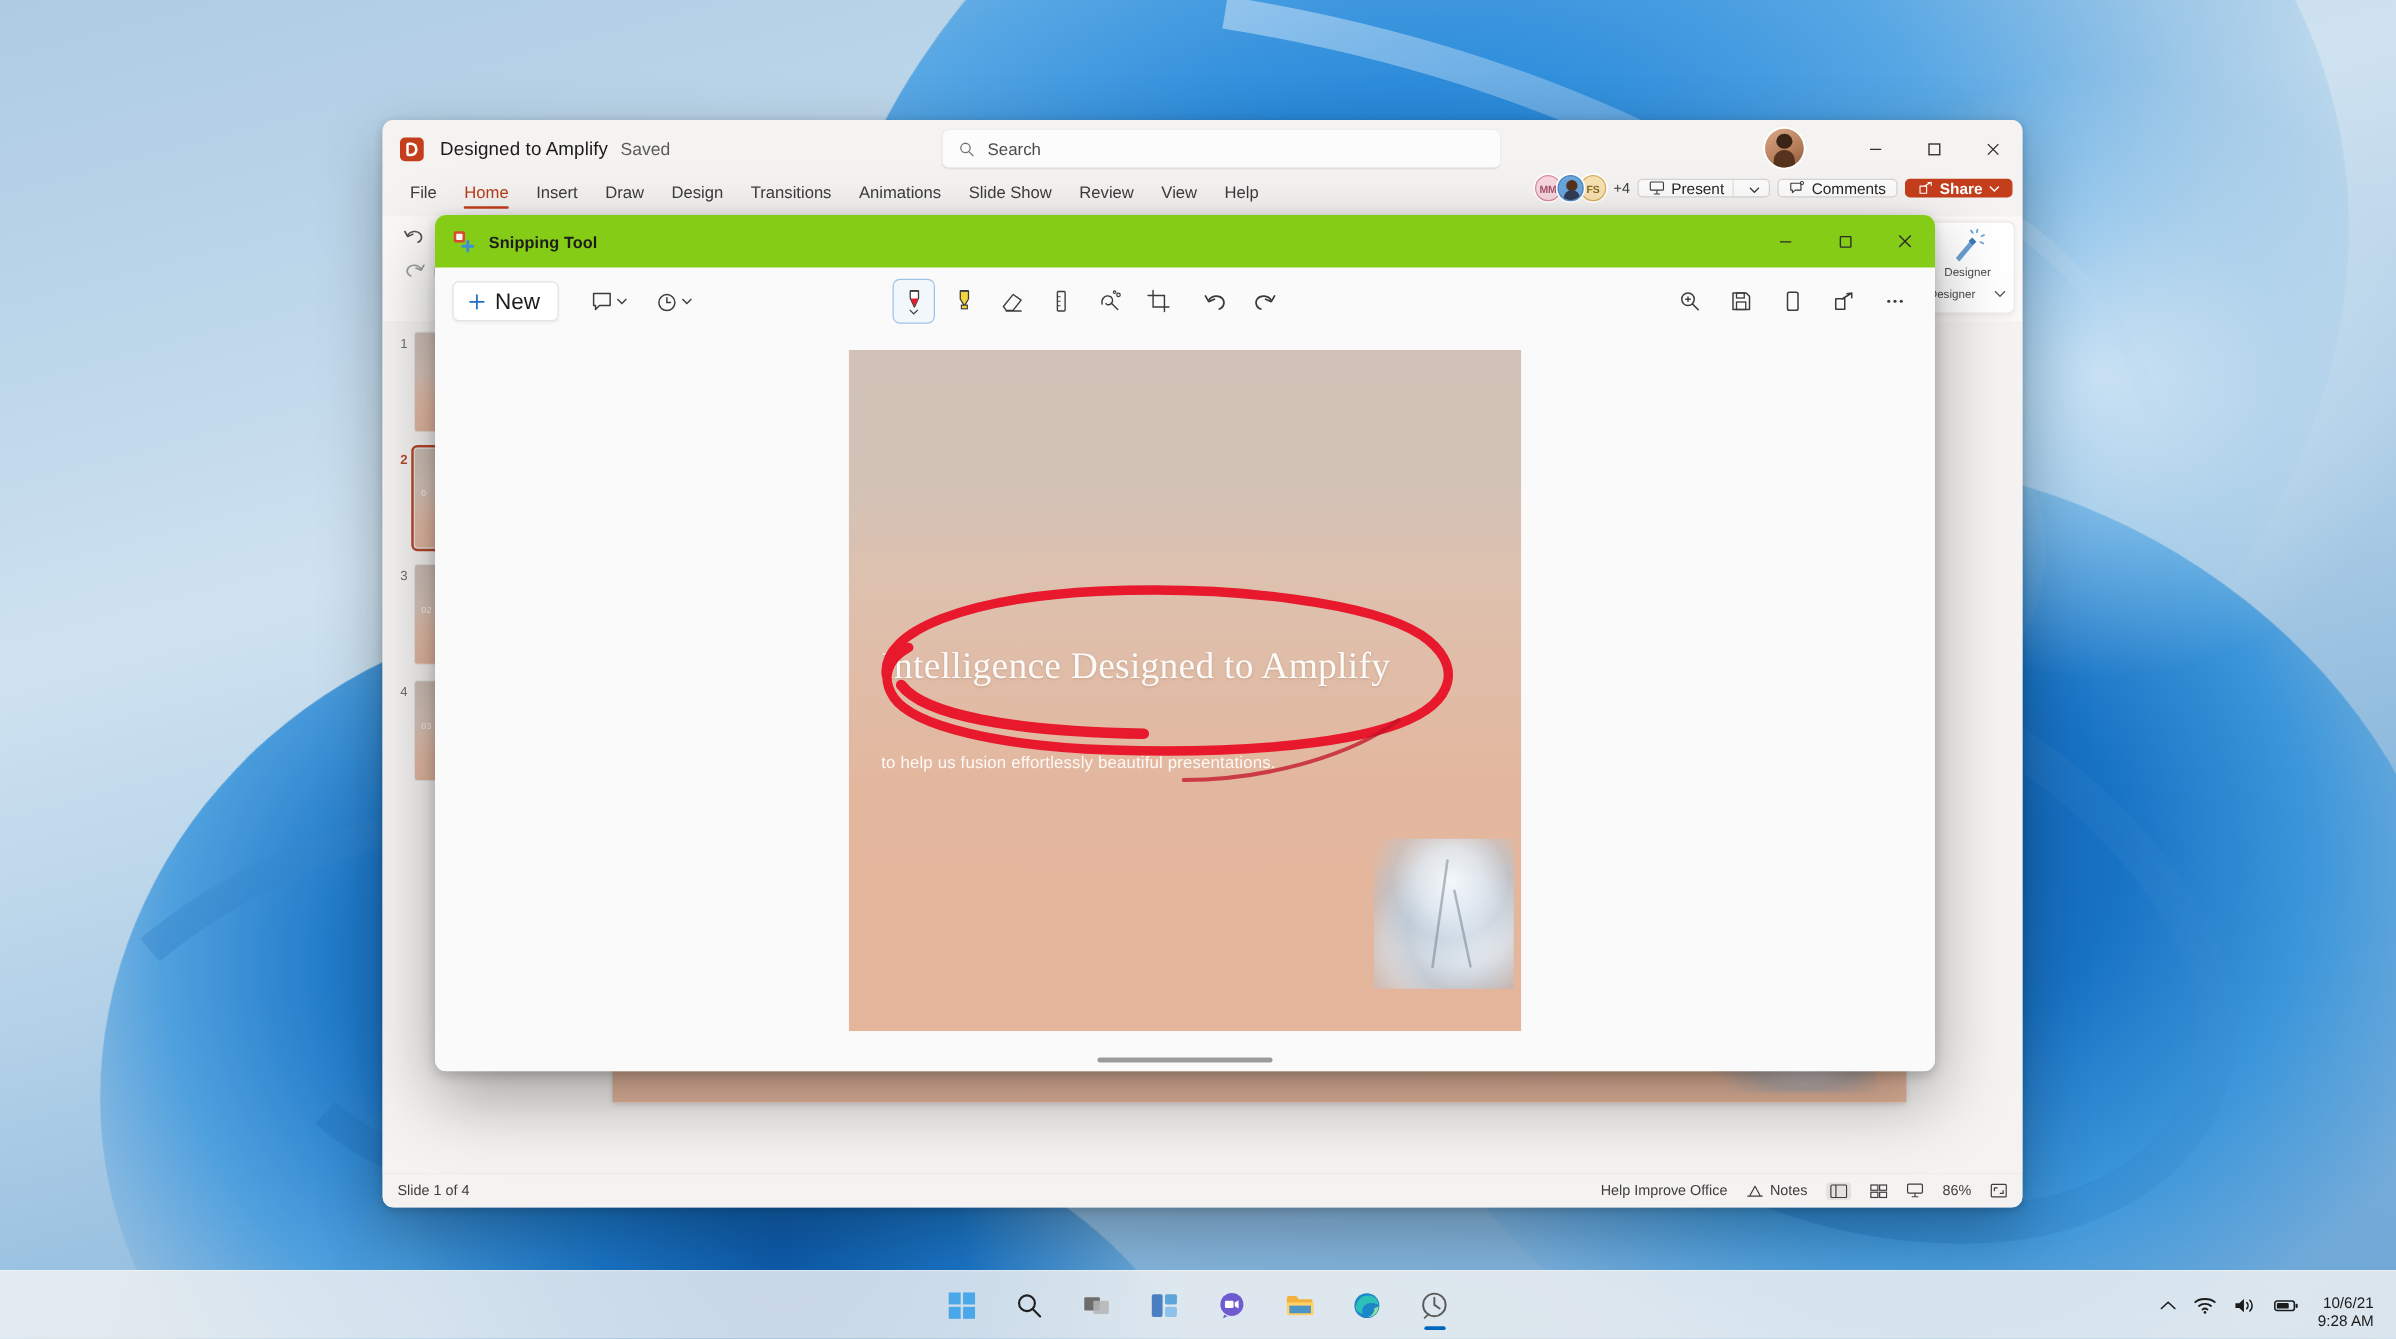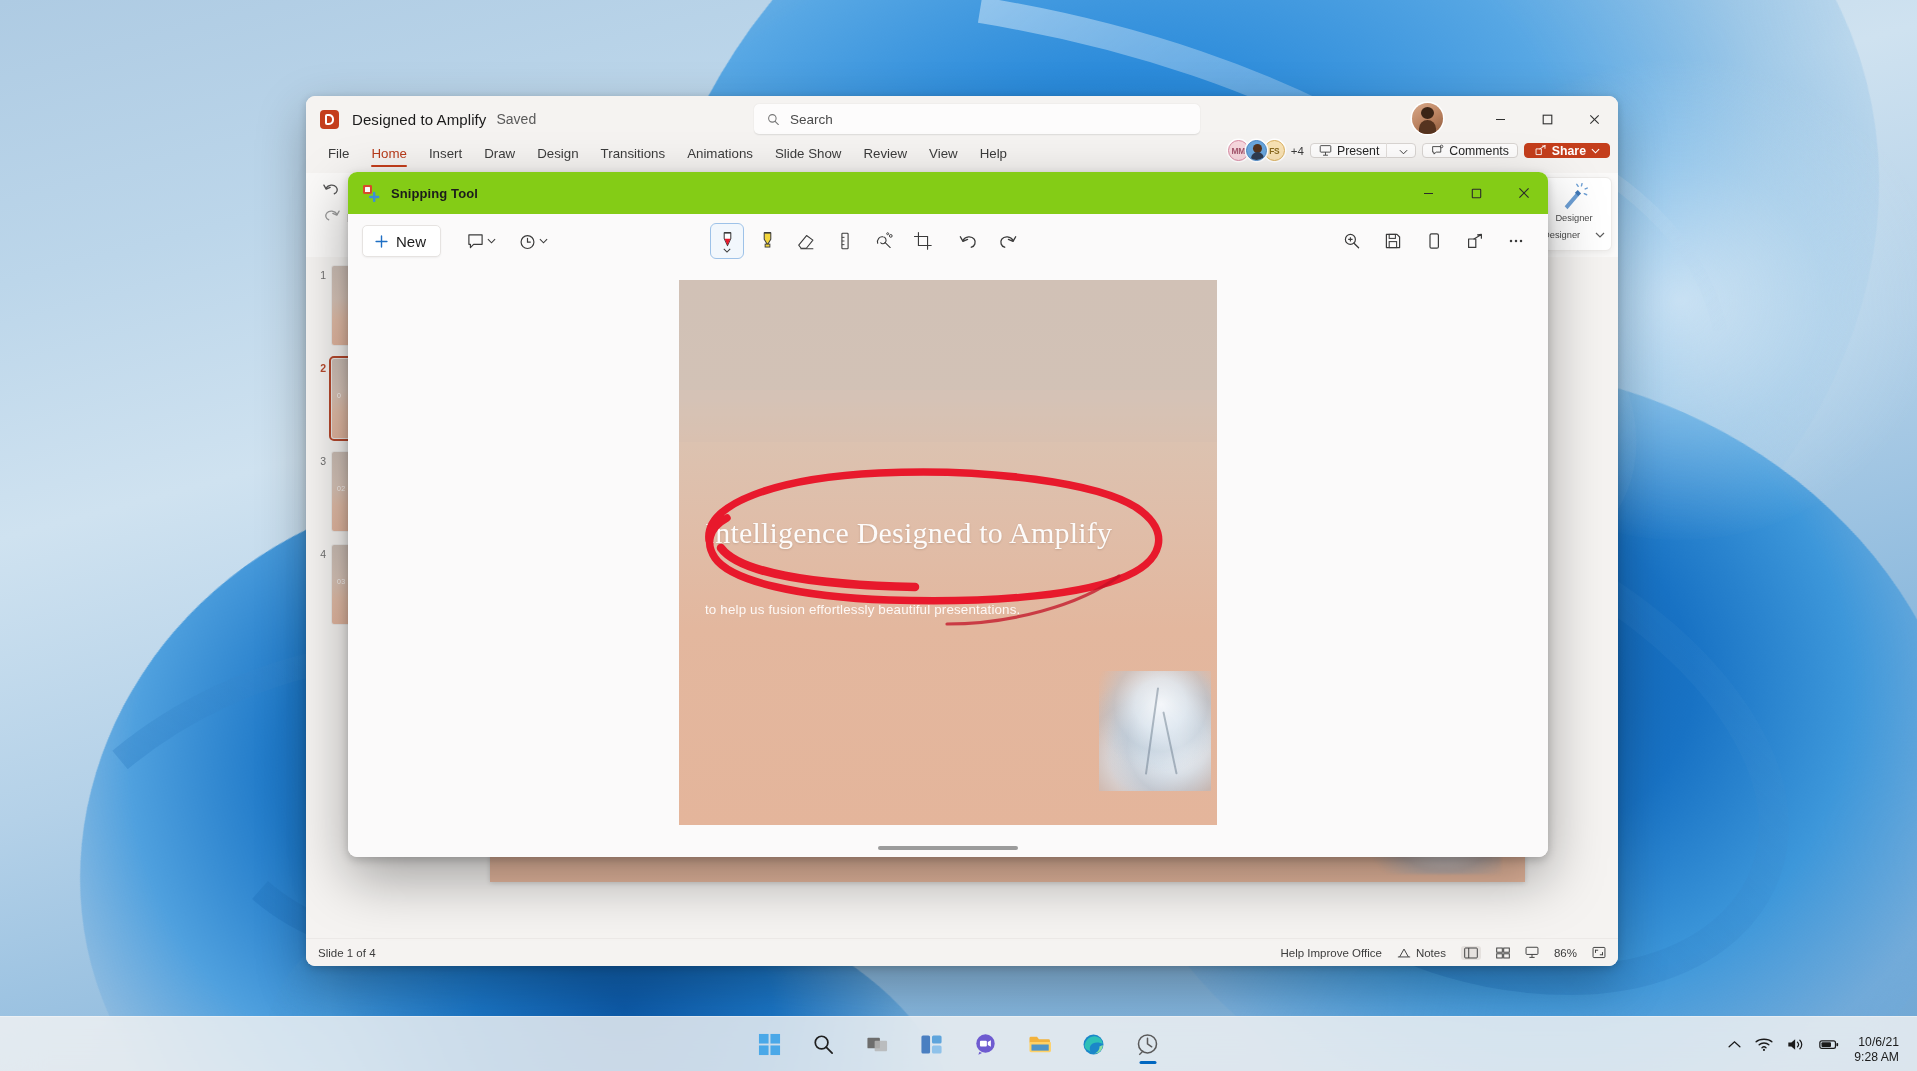--- a/index.html
+++ b/index.html
@@ -424,21 +424,21 @@
     gap: 6px;
   }
   .btn-new {
     display: flex; align-items: center; gap: 7px;
     height: 32px;
     padding: 0 14px 0 11px;
     border-radius: 5px;
     background: #ffffff;
     border: 1px solid #e6e3e1;
     box-shadow: 0 1px 2px rgba(0,0,0,0.05);
-    font-size: 15px;
+    font-size: 18px;
     color: #1c1c1c;
     font-weight: 500;
   }
   .tb-item {
     height: 32px; min-width: 32px;
     display: flex; align-items: center; justify-content: center;
     gap: 3px;
     border-radius: 5px;
     color: #2c2c2c;
     padding: 0 4px;

